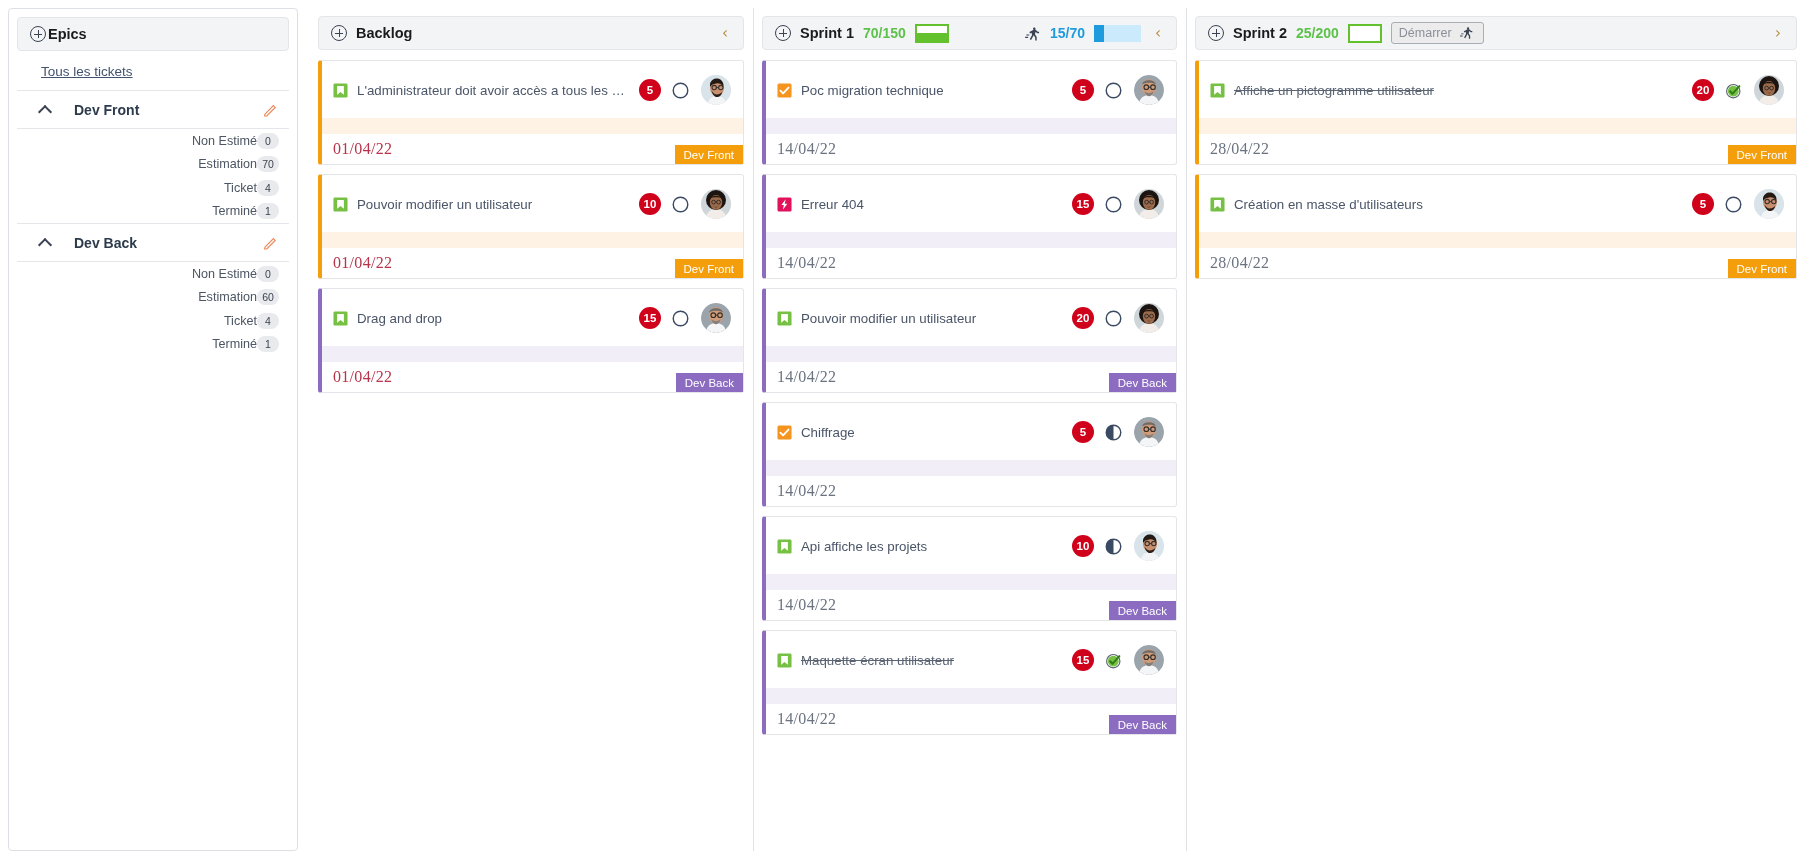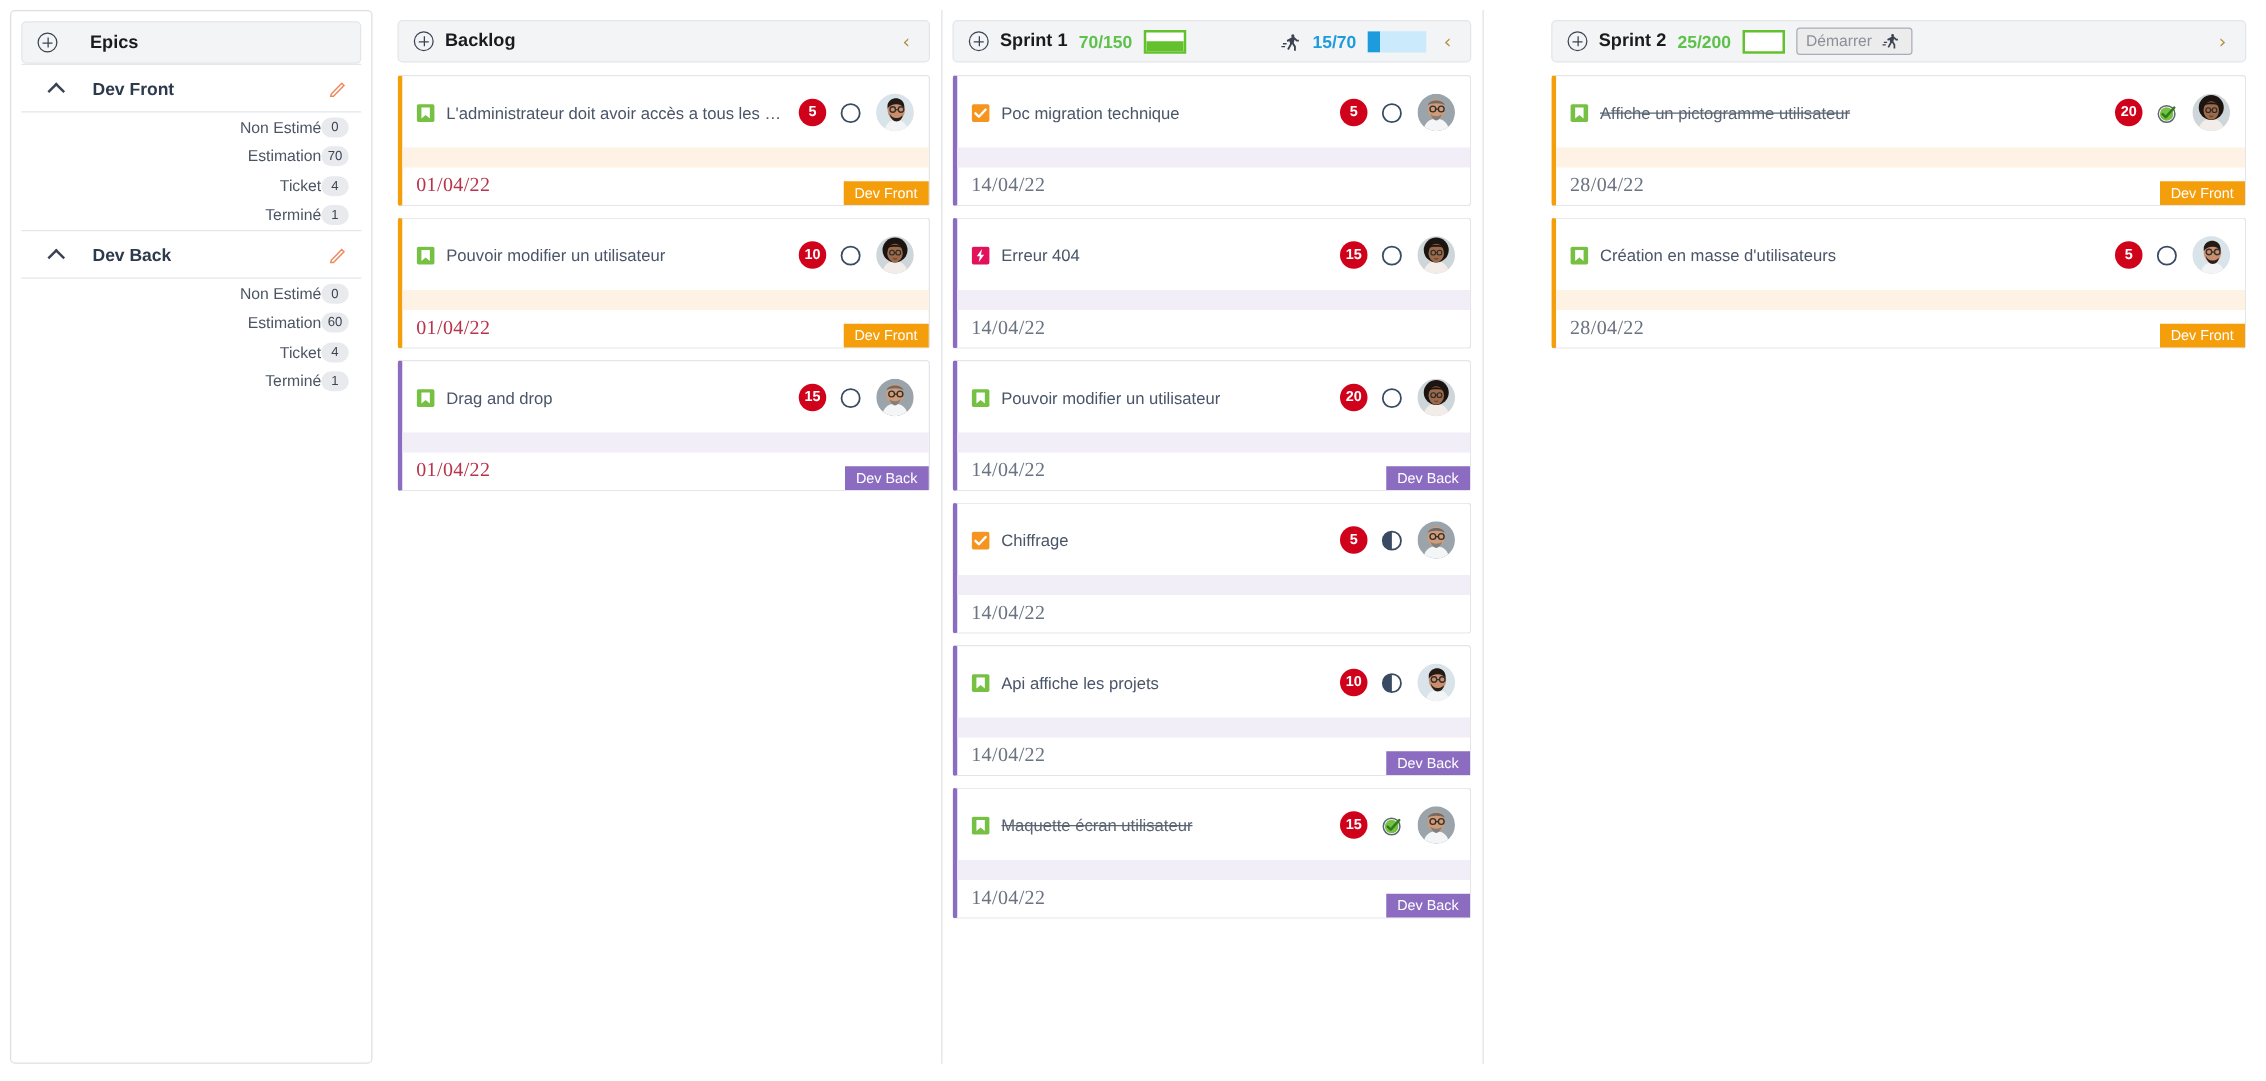--- a/index.html
+++ b/index.html
@@ -29,21 +29,21 @@
     display: flex;
     flex-direction: column;
   }
   .epics-header {
     background: #f3f4f6;
     border: 1px solid #e3e5e9;
     border-radius: 4px;
     height: 34px;
     display: flex;
     align-items: center;
-    gap: 26px;
+    gap: 2px;
     padding: 0 12px;
     font-weight: bold;
     font-size: 14.5px;
     color: #1b1b1f;
   }
   .circ-plus {
     width: 16px; height: 16px;
     border: 1.4px solid #3b4252;
     border-radius: 50%;
     position: relative;
@@ -127,21 +127,21 @@
     gap: 1px;
     min-width: 0;
   }
   .column {
     display: flex;
     flex-direction: column;
     min-width: 0;
   }
   .column.backlog { flex: 0 0 442px; }
   .column.sprint1 { flex: 0 0 432px; border-left: 1px solid #e0e2e6; }
-  .column.sprint2 { flex: 1 1 auto; border-left: 1px solid #e0e2e6; padding-left: 46px; }
+  .column.sprint2 { flex: 1 1 auto; border-left: 1px solid #e0e2e6; }
 
   .col-header {
     margin: 8px 8px 10px 8px;
     height: 34px;
     background: #f3f4f6;
     border: 1px solid #e3e5e9;
     border-radius: 4px;
     display: flex;
     align-items: center;
     gap: 9px;
@@ -327,20 +327,21 @@
 </head>
 <body>
 
 <div class="app">
 
   <div class="sidebar">
     <div class="epics-header">
       <span class="circ-plus"></span>
       <span>Epics</span>
     </div>
+    <div class="side-link">Tous les tickets</div>
 
     <div class="epic-group">
       <div class="epic-title-row">
         <span class="chev-up"></span>
         <span class="epic-name">Dev Front</span>
         <span class="pencil">
           <svg width="17" height="17" viewBox="0 0 17 17">
               <path d="M3 13.2 L11.4 4.6 L13.2 6.4 L4.8 15 L2.6 15 Z" fill="none" stroke="#f08a5d" stroke-width="1.2"></path>
             </svg>
         </span>

